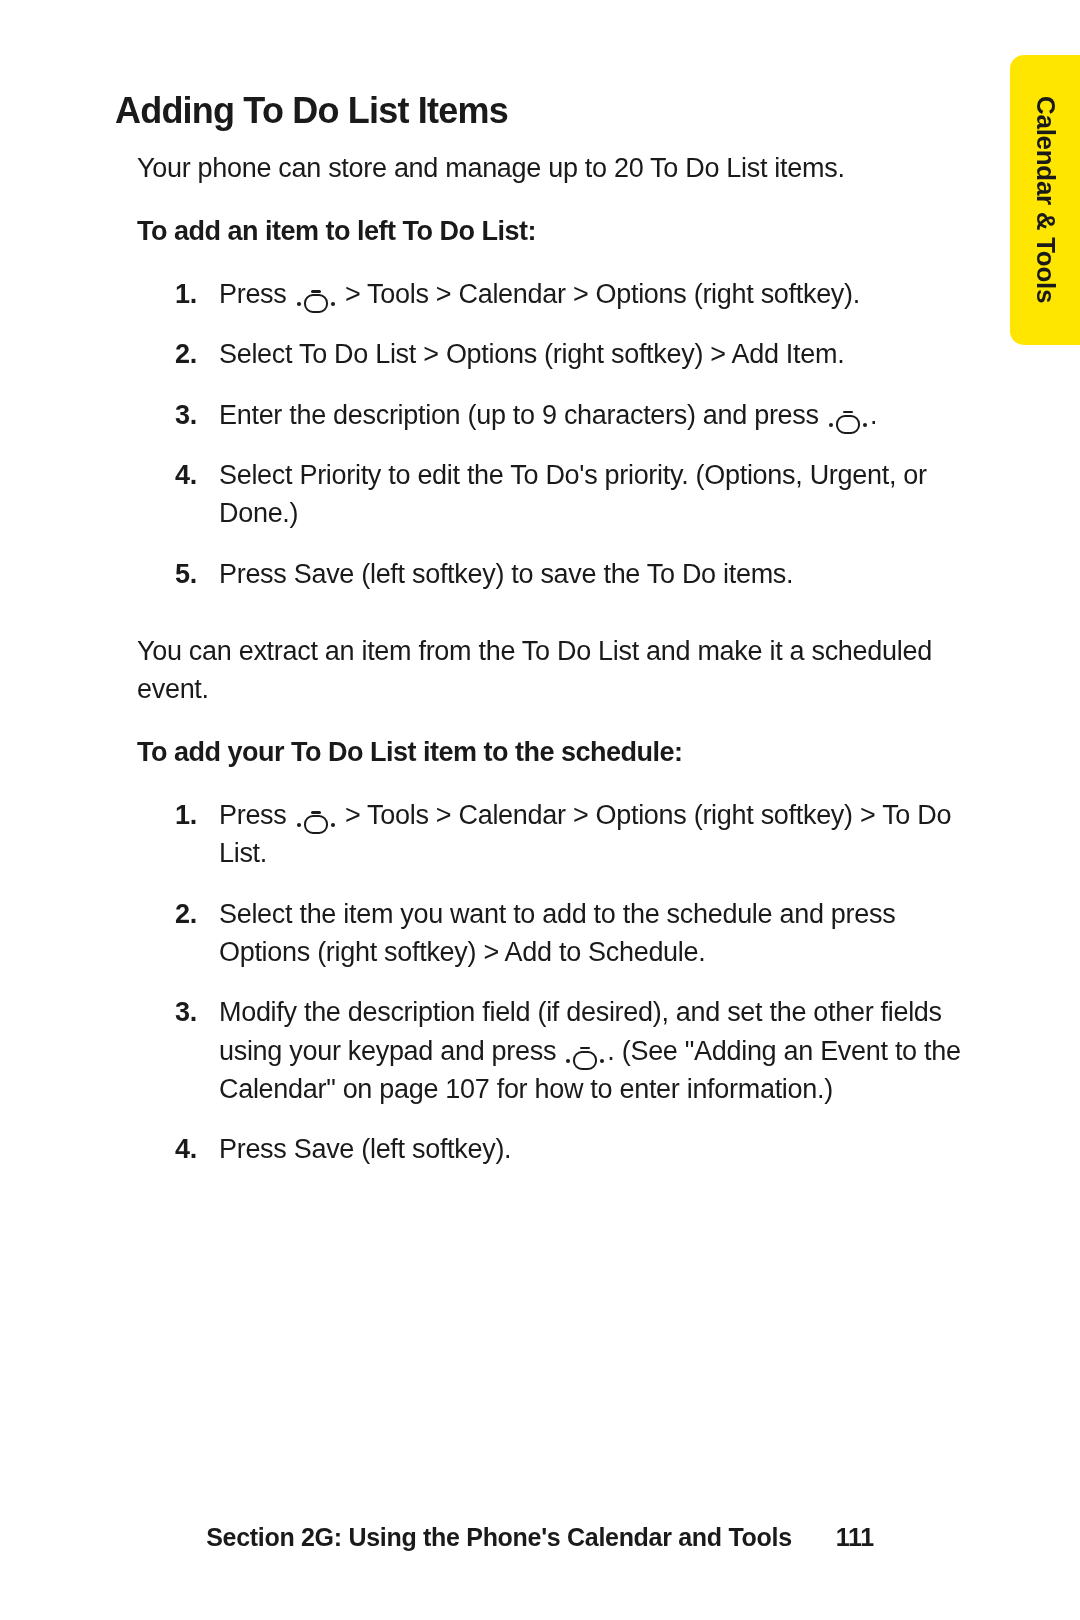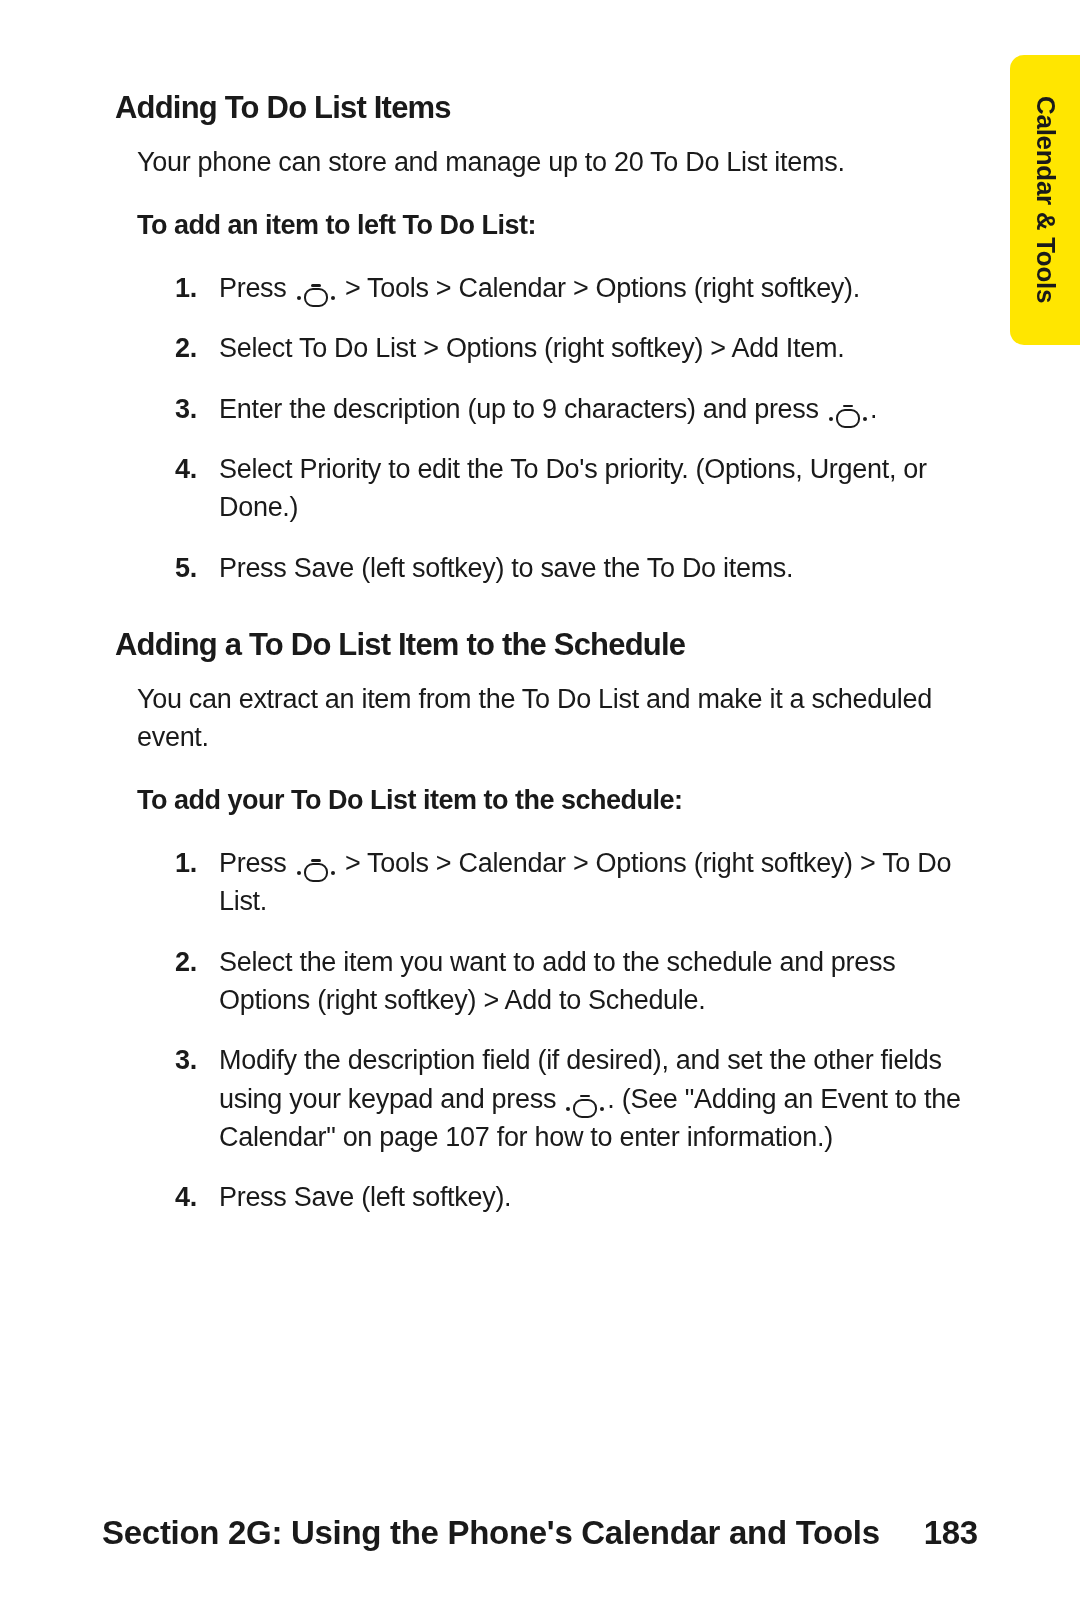--- a/index.html
+++ b/index.html
@@ -30,21 +30,21 @@
       justify-content:center;
     }
     .side-tab-text {
       writing-mode:vertical-rl;
       font-weight:700;
       font-size:26px;
       color:#1a1a1a;
       letter-spacing:-0.3px;
     }
     .h1 {
-      font-size:31px;
+      font-size:36px;
       font-weight:700;
       margin-bottom:18px;
       letter-spacing:-0.8px;
     }
     .intro {
       font-size:27px;
       line-height:1.4;
       margin-bottom:28px;
       padding-left:22px;
     }
@@ -86,21 +86,21 @@
       border-radius:9px; margin:0 3px; position:relative;
     }
     .nav-icon .oval.bar-top::before {
       content:""; position:absolute; left:5px; right:5px; top:-6px;
       height:2.3px; background:#1a1a1a; border-radius:2px;
     }
     .footer {
       position:absolute;
       left:0; right:0; bottom:68px;
       text-align:center;
-      font-size:33px;
+      font-size:25px;
       display:flex;
       justify-content:center;
       gap:44px;
       letter-spacing:-0.3px;
     }
     .footer .title { font-weight:700; }
     .footer .pg { font-weight:700; }
   </style>
 </head>
 <body>
@@ -149,21 +149,20 @@
       </span>
     </li>
     <li class="step">
       <span class="step-num">5.</span>
       <span class="step-body">
         <span>Press </span><span class="b">Save</span><span> (left softkey) to save the To Do items.</span>
       </span>
     </li>
   </ol>
 
-  <h2 class="h1">Adding a To Do List Item to the Schedule</h2>
   <p class="intro">You can extract an item from the To Do List and make it a scheduled event.</p>
   <p class="lead">To add your To Do List item to the schedule:</p>
 
   <ol class="steps">
     <li class="step">
       <span class="step-num">1.</span>
       <span class="step-body">
         <span>Press </span><span class="nav-icon">
             <span class="dot"></span>
             <span class="oval bar-top"></span>
@@ -192,14 +191,14 @@
       <span class="step-body">
         <span>Press </span><span class="b">Save</span><span> (left softkey).</span>
       </span>
     </li>
   </ol>
 
 </div>
 
 <div class="footer">
   <span class="title">Section 2G: Using the Phone's Calendar and Tools</span>
-  <span class="pg">183</span>
+  <span class="pg">111</span>
 </div>
 
 </body></html>

